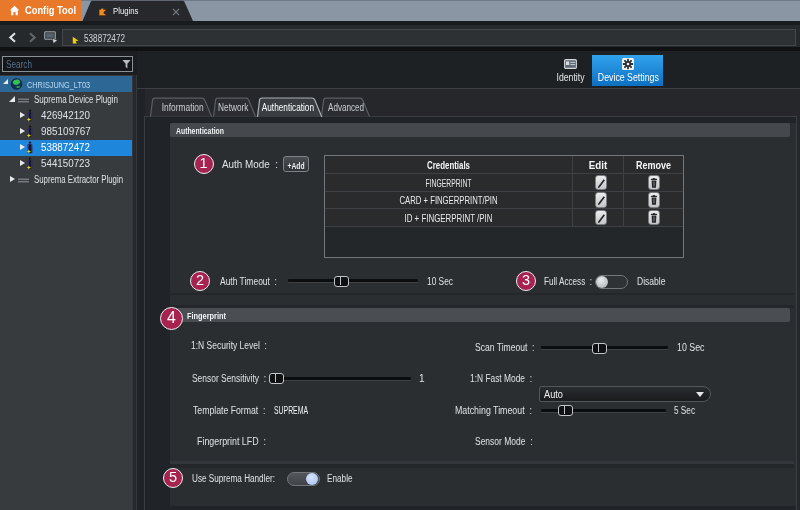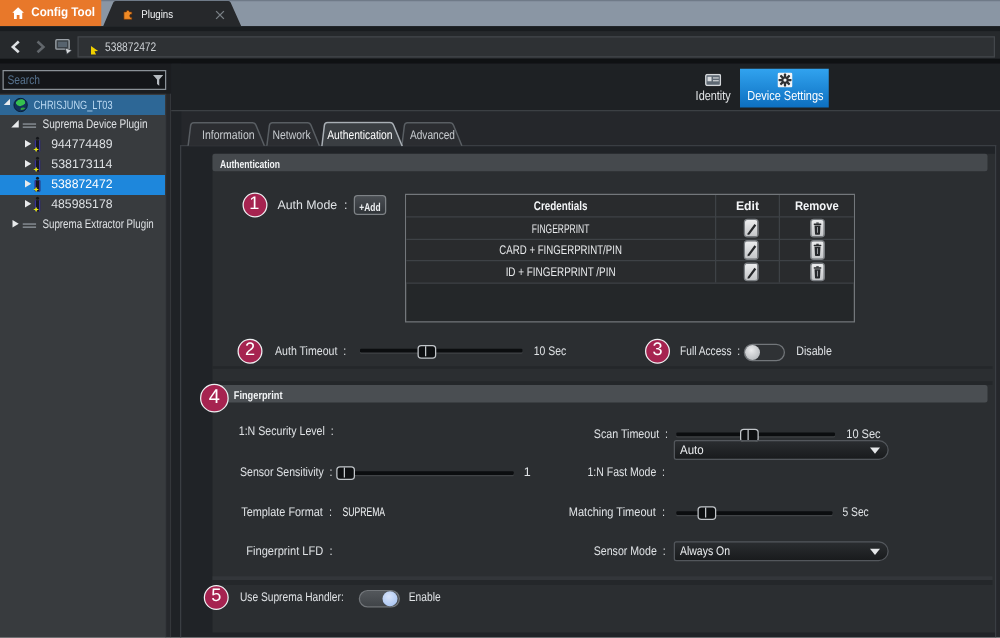--- a/index.html
+++ b/index.html
@@ -89,52 +89,52 @@
 <div class="txt" id="w6" style="left:34px;top:94px;color:#DEE1E4">Suprema Device Plugin</div>
 
 <div class="tri-col" style="left:20px;top:112px"></div>
 <svg class="devicon" width="7" height="12" style="left:26px;top:109px" viewBox="0 0 8 13">
       <circle cx="4" cy="1.6" r="1.2" fill="#14161a"></circle>
       <rect x="1.8" y="3.2" width="4.4" height="9" rx="0.6" fill="#17171F"></rect>
       <rect x="1.8" y="3.2" width="0.9" height="9" fill="#3F39A8"></rect>
       <rect x="5.3" y="3.2" width="0.9" height="9" fill="#3F39A8"></rect>
       <path d="M2.9 8.4 L3.6 9.9 L5.2 10.5 L3.6 11.1 L2.9 12.7 L2.2 11.1 L0.6 10.5 L2.2 9.9 Z" fill="#E6E812"></path>
     </svg>
-<div class="txt" id="w7" style="left:41px;top:110px;color:#DEE1E4">944774489</div>
+<div class="txt" id="w7" style="left:41px;top:110px;color:#DEE1E4">426942120</div>
 
 <div class="tri-col" style="left:20px;top:128px"></div>
 <svg class="devicon" width="7" height="12" style="left:26px;top:125px" viewBox="0 0 8 13">
       <circle cx="4" cy="1.6" r="1.2" fill="#14161a"></circle>
       <rect x="1.8" y="3.2" width="4.4" height="9" rx="0.6" fill="#17171F"></rect>
       <rect x="1.8" y="3.2" width="0.9" height="9" fill="#3F39A8"></rect>
       <rect x="5.3" y="3.2" width="0.9" height="9" fill="#3F39A8"></rect>
       <path d="M2.9 8.4 L3.6 9.9 L5.2 10.5 L3.6 11.1 L2.9 12.7 L2.2 11.1 L0.6 10.5 L2.2 9.9 Z" fill="#E6E812"></path>
     </svg>
-<div class="txt" id="w8" style="left:41px;top:126px;color:#DEE1E4">538173114</div>
+<div class="txt" id="w8" style="left:41px;top:126px;color:#DEE1E4">985109767</div>
 
 <div class="abs" style="left:0;top:140px;width:132px;height:16px;background:#1E87DC"></div>
 <div class="tri-col" style="left:20px;top:144px"></div>
 <svg class="devicon" width="7" height="12" style="left:26px;top:141px" viewBox="0 0 8 13">
       <circle cx="4" cy="1.6" r="1.2" fill="#14161a"></circle>
       <rect x="1.8" y="3.2" width="4.4" height="9" rx="0.6" fill="#17171F"></rect>
       <rect x="1.8" y="3.2" width="0.9" height="9" fill="#3F39A8"></rect>
       <rect x="5.3" y="3.2" width="0.9" height="9" fill="#3F39A8"></rect>
       <path d="M2.9 8.4 L3.6 9.9 L5.2 10.5 L3.6 11.1 L2.9 12.7 L2.2 11.1 L0.6 10.5 L2.2 9.9 Z" fill="#E6E812"></path>
     </svg>
 <div class="txt" id="w9" style="left:41px;top:142px;color:#FFFFFF">538872472</div>
 
 <div class="tri-col" style="left:20px;top:160px"></div>
 <svg class="devicon" width="7" height="12" style="left:26px;top:157px" viewBox="0 0 8 13">
       <circle cx="4" cy="1.6" r="1.2" fill="#14161a"></circle>
       <rect x="1.8" y="3.2" width="4.4" height="9" rx="0.6" fill="#17171F"></rect>
       <rect x="1.8" y="3.2" width="0.9" height="9" fill="#3F39A8"></rect>
       <rect x="5.3" y="3.2" width="0.9" height="9" fill="#3F39A8"></rect>
       <path d="M2.9 8.4 L3.6 9.9 L5.2 10.5 L3.6 11.1 L2.9 12.7 L2.2 11.1 L0.6 10.5 L2.2 9.9 Z" fill="#E6E812"></path>
     </svg>
-<div class="txt" id="w10" style="left:41px;top:158px;color:#DEE1E4">485985178</div>
+<div class="txt" id="w10" style="left:41px;top:158px;color:#DEE1E4">544150723</div>
 
 <div class="tri-col" style="left:10px;top:176px"></div>
 <svg class="abs" style="left:18px;top:178px" width="11" height="5" viewBox="0 0 11 5">
       <rect x="0" y="0.6" width="11" height="1.3" fill="#7E848A"></rect>
       <rect x="0" y="3.1" width="11" height="1.3" fill="#7E848A"></rect>
     </svg>
 <div class="txt" id="w11" style="left:34px;top:174px;color:#DEE1E4">Suprema Extractor Plugin</div>
 
 <div class="abs" style="left:137px;top:51px;width:663px;height:37px;background:#1E2124"></div>
 <svg class="abs" style="left:564px;top:59px" width="13" height="10" viewBox="0 0 13 10">
@@ -254,40 +254,36 @@
     </div>
 <div class="txt" id="w30" style="left:677px;top:342px">10 Sec</div>
 
 <div class="txt" id="w31" style="left:192px;top:373px">Sensor Sensitivity&nbsp;&nbsp;:</div>
 <div class="track" style="left:270px;top:377px;width:141px"></div>
 <div class="thumb" style="left:268.5px;top:372.5px">
       <i></i>
     </div>
 <div class="txt" style="left:419px;top:373px">1</div>
 <div class="txt" id="w32" style="left:470px;top:373px">1:N Fast Mode&nbsp;&nbsp;:</div>
-<div class="dd" style="left:539px;top:352px;width:172px">
+<div class="dd" style="left:539px;top:386px;width:172px">
       <div class="txt" id="w37" style="left:3.5px;top:2px">Auto</div>
       <b></b>
     </div>
 
 <div class="txt" id="w33" style="left:193px;top:405px">Template Format&nbsp;&nbsp;:</div>
 <div class="txt" id="w38" style="left:274px;top:404.5px;font-size:10px;color:#F0F2F4">SUPREMA</div>
 <div class="txt" id="w34" style="left:455px;top:405px">Matching Timeout&nbsp;&nbsp;:</div>
 <div class="track" style="left:541px;top:409px;width:125px"></div>
 <div class="thumb" style="left:557.5px;top:404.5px">
       <i></i>
     </div>
 <div class="txt" id="w39" style="left:674px;top:405px">5 Sec</div>
 
 <div class="txt" id="w35" style="left:197px;top:436px">Fingerprint LFD&nbsp;&nbsp;:</div>
 <div class="txt" id="w41" style="left:475px;top:436px">Sensor Mode&nbsp;&nbsp;:</div>
-<div class="dd" style="left:539px;top:433px;width:172px">
-      <div class="txt" id="w42" style="left:3.5px;top:2px">Always On</div>
-      <b></b>
-    </div>
 
 <div class="circ" style="left:163px;top:467.5px">5</div>
 <div class="txt" id="w43" style="left:192px;top:473px">Use Suprema Handler:</div>
 <div class="abs" style="left:287px;top:471.5px;width:33px;height:14px;background:linear-gradient(180deg,#53575B,#404448);border:1.5px solid #72767A;border-radius:7px"></div>
 <div class="abs" style="left:306px;top:472.5px;width:12px;height:12px;border-radius:50%;background:radial-gradient(circle at 42% 35%,#D8E4FA,#9FBEEF)"></div>
 <div class="txt" id="w44" style="left:327px;top:473px">Enable</div>
 
 </div>
 
 </body></html>

